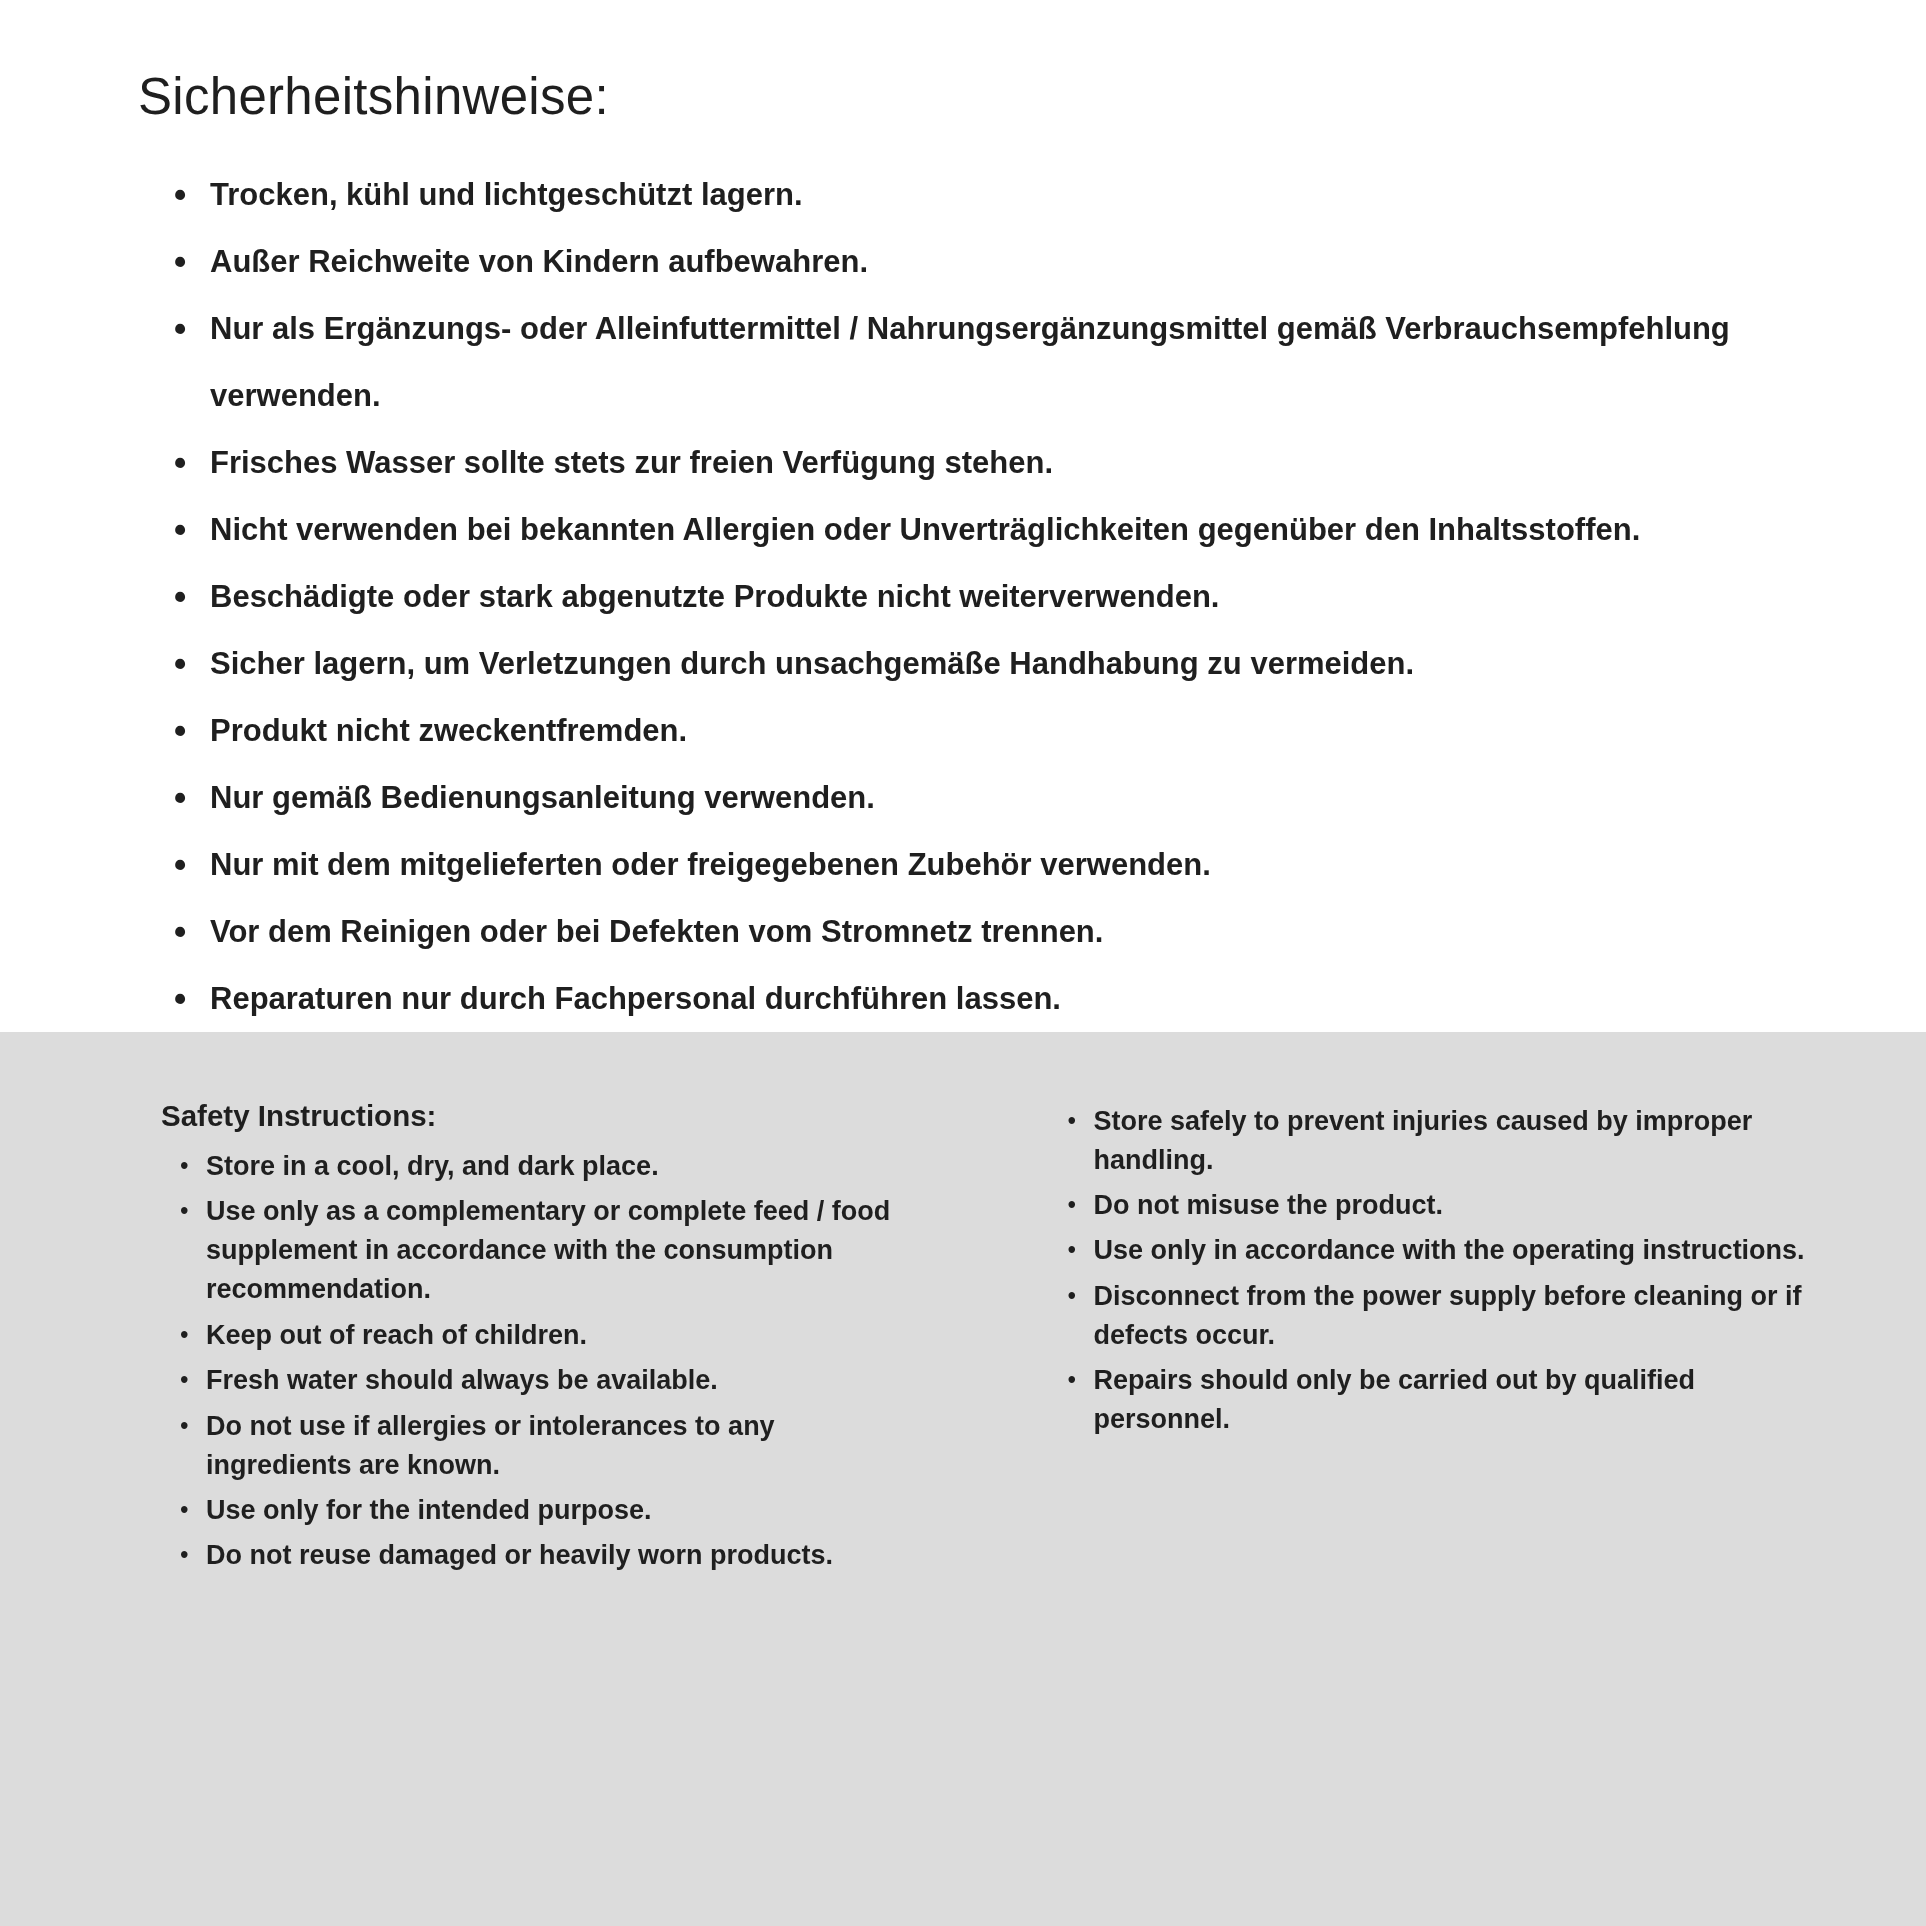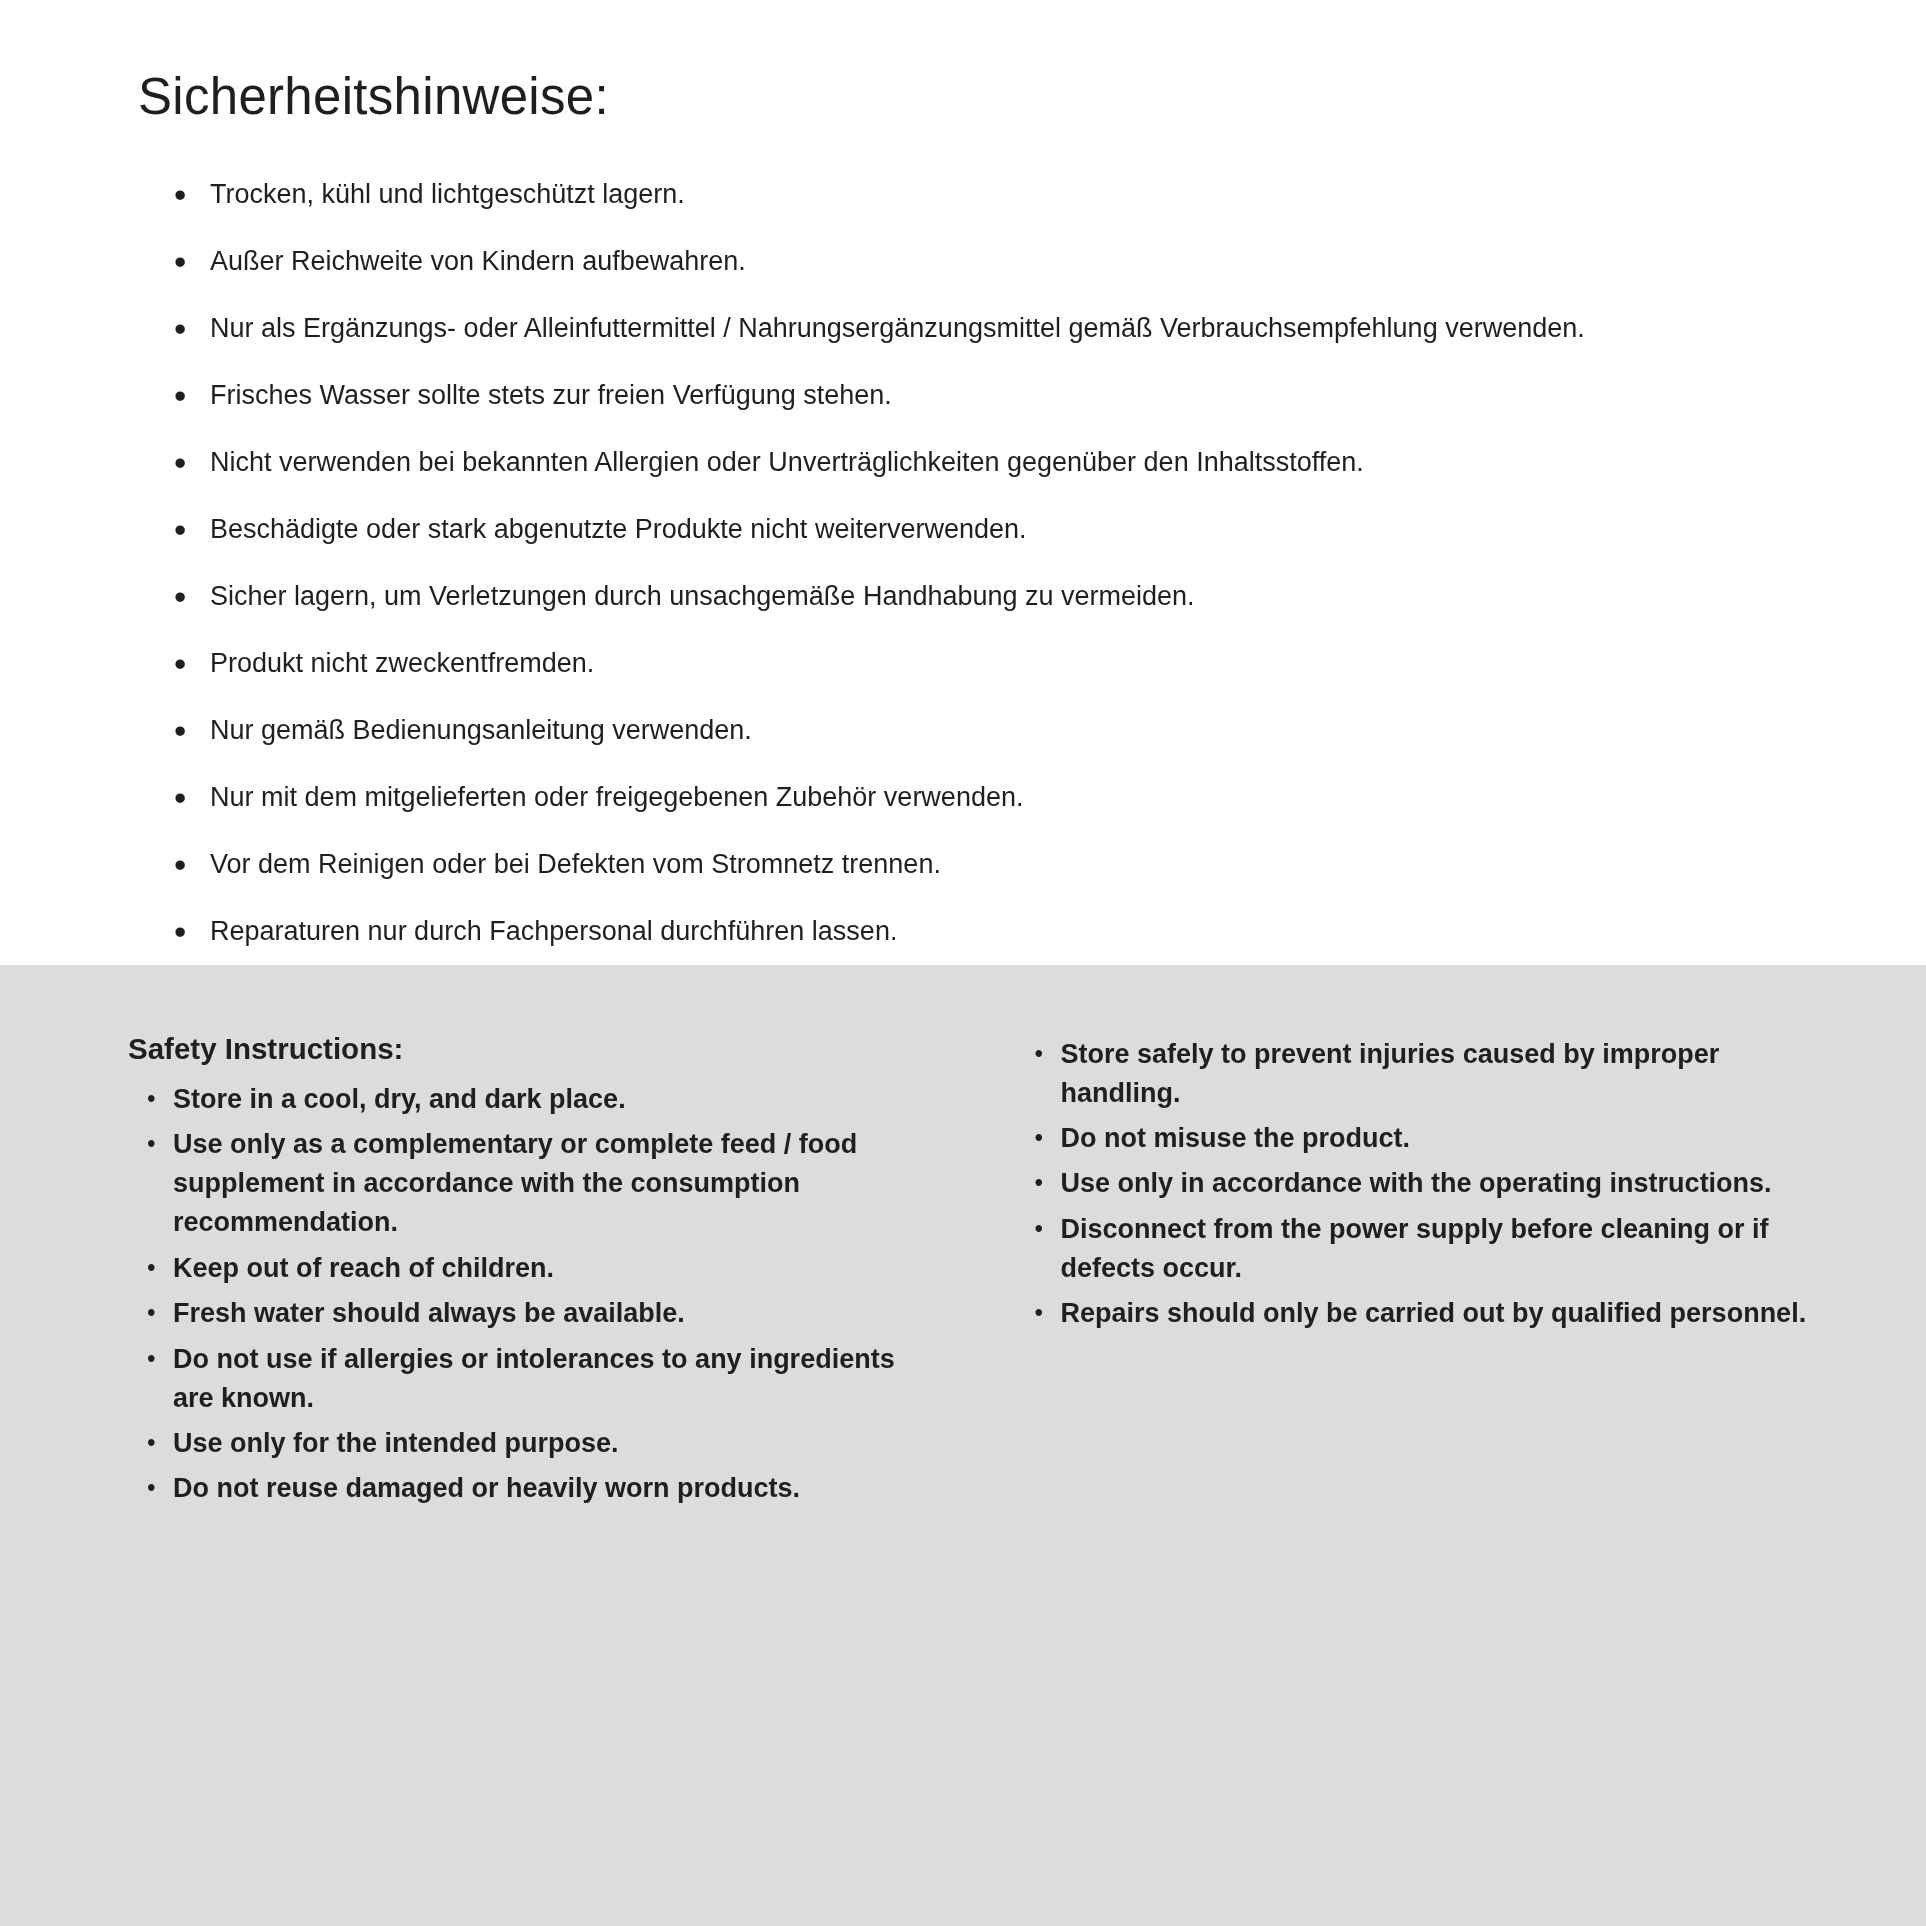--- a/index.html
+++ b/index.html
@@ -28,44 +28,44 @@
     font-weight:400;
     letter-spacing:0.3px;
     margin-bottom:35px;
   }
   .de-list{
     list-style:none;
     margin-left:32px;
   }
   .de-item{
     position:relative;
-    font-size:27px;
+    font-size:31px;
     line-height:67px;
     padding-left:40px;
-    font-weight:400;
+    font-weight:700;
   }
   .de-item::before{
     content:"\2022";
     position:absolute;
     left:3.9px;
     top:0;
     font-size:35px;
     line-height:67px;
   }
 
   
   .english-section{
     flex:1 1 auto;
     background:var(--footer-background);
     padding:67px 96px 39px 128px;
     display:flex;
     gap:109px;
     align-items:flex-start;
   }
-  .col{flex:1 1 0;min-width:0;}
+  .col{flex:1 1 0;min-width:0;margin-left:33px;}
   .col-left{max-width:854px;}
   .col-right{max-width:822px;padding-top:2.6px;}
   .english-title{
     font-size:29.5px;
     font-weight:700;
     margin-bottom:14px;
   }
   .en-list{list-style:none;margin-left:18px;}
   .col-right .en-list{margin-left:0;}
   .en-item{

